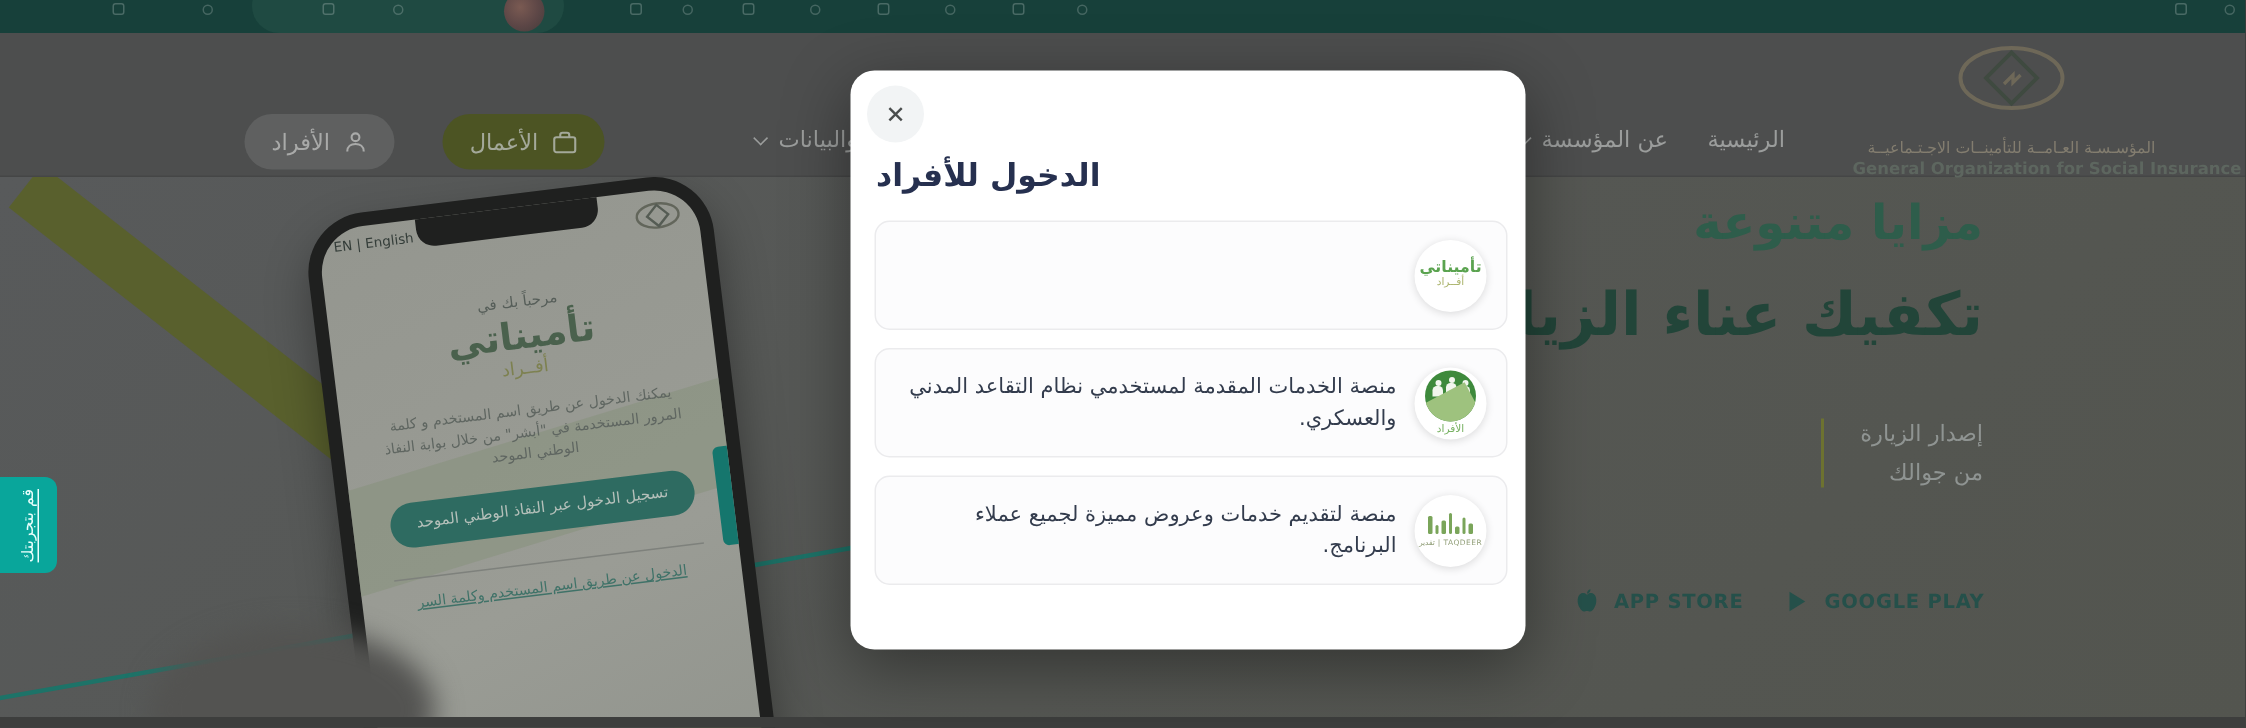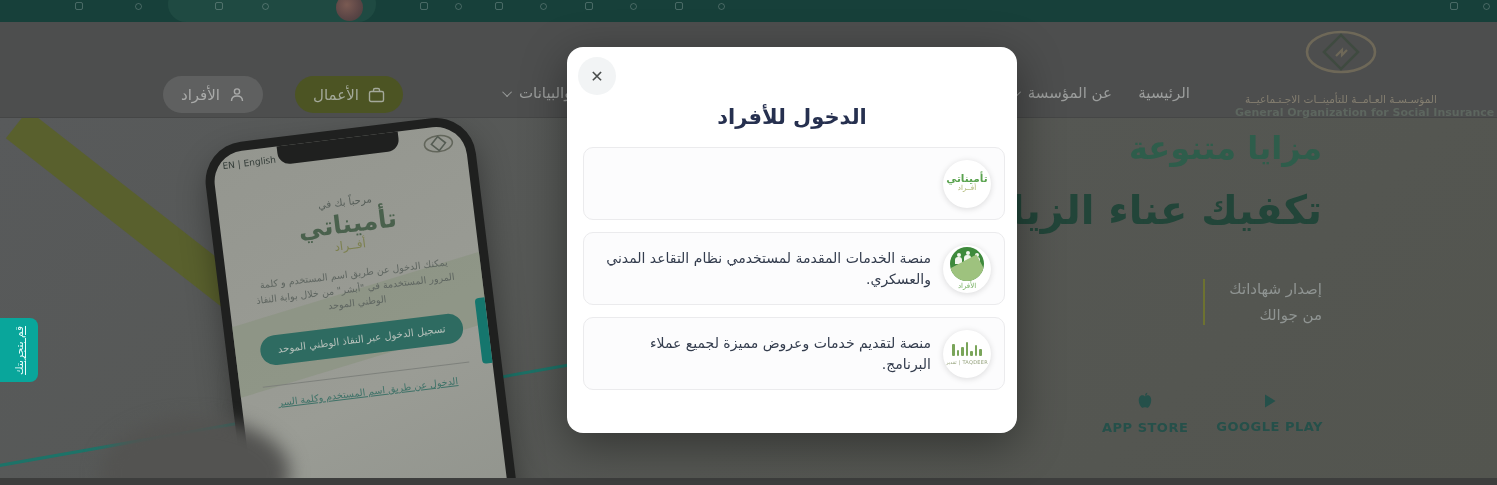--- a/index.html
+++ b/index.html
@@ -72,30 +72,30 @@
   .hero-t2{font-size:40px;font-weight:bold;color:#224539;white-space:nowrap;line-height:1.0;margin-top:26px;}
   .features{display:flex;direction:rtl;gap:24px;margin-top:46px;align-items:center;justify-content:flex-start;}
   .feature{font-size:15px;color:#8f9492;line-height:1.75;text-align:right;white-space:nowrap;}
   .feat-divider{width:2px;height:46px;background:#6d7230;}
   .dl-wrap{position:absolute;right:174px;top:254px;z-index:2;}
   .dl-btn{position:relative;display:flex;direction:rtl;align-items:center;justify-content:center;gap:12px;
     width:229px;height:41px;background:#2e6b55;border:none;border-radius:22px;cursor:pointer;
     color:#b3bcb4;font-size:18px;font-weight:bold;}
   .dl-accent{position:absolute;right:0;top:41px;width:56px;height:6px;background:#5a6523;}
   .badges{display:flex;direction:rtl;gap:28px;margin-top:20px;align-items:center;justify-content:flex-start;}
-  .badge{display:flex;direction:ltr;align-items:center;gap:10px;color:#25504a;cursor:pointer;flex-direction:column;}
+  .badge{display:flex;direction:ltr;align-items:center;gap:10px;color:#25504a;cursor:pointer;}
   .badge span{font-size:13px;font-weight:bold;letter-spacing:.5px;}
   .bottom-strip{position:absolute;left:0;bottom:0;width:100%;height:7px;background:#3d3e3d;z-index:8;}
 
   
   .modal{position:absolute;left:567px;top:47px;width:450px;height:386px;background:#ffffff;border-radius:16px;
     box-shadow:0 12px 45px rgba(0,0,0,.40);z-index:50;direction:rtl;}
   .modal-close{position:absolute;left:11px;top:10px;width:38px;height:38px;border-radius:50%;background:#f2f4f5;
     border:none;display:flex;align-items:center;justify-content:center;cursor:pointer;color:#4a4d4d;font-size:16px;}
-  .modal-title{margin:58px 17px 0;font-size:21px;font-weight:bold;color:#26304f;text-align:center;}
+  .modal-title{margin:58px 17px 0;font-size:21px;font-weight:bold;color:#26304f;text-align:left;}
   .modal-cards{margin:18px 12px 0 16px;display:flex;flex-direction:column;gap:12px;}
   .mcard{display:flex;direction:rtl;align-items:center;gap:12px;height:73px;background:#fcfcfd;
     border:1px solid #ebebed;border-radius:10px;padding:0 13px;cursor:pointer;}
   .mcard-icon{flex:0 0 48px;width:48px;height:48px;border-radius:50%;background:#ffffff;
     box-shadow:0 1px 6px rgba(0,0,0,.14);display:flex;flex-direction:column;align-items:center;justify-content:center;overflow:hidden;position:relative;}
   .mcard-text{flex:1;font-size:14px;color:#333c4d;line-height:1.5;text-align:right;}
   .ic-tam-name{font-size:10.5px;font-weight:bold;color:#5aa34f;line-height:1;}
   .ic-tam-sub{font-size:7px;color:#aab36b;line-height:1.4;}
   .ic-afrad-circle{width:34px;height:34px;border-radius:50%;overflow:hidden;position:relative;background:#3e8a3c;}
   .ic-afrad-wedge{position:absolute;left:-8px;bottom:-12px;width:44px;height:30px;background:#9ec27e;transform:rotate(-28deg);}
@@ -205,21 +205,21 @@
 
     <div class="side-tab">
       <span>قم بتجربتك</span>
     </div>
 
     <div class="hero-copy">
       <div class="hero-t1">مزايا متنوعة</div>
       <div class="hero-t2">تكفيك عناء الزيارة</div>
       <div class="features">
         <div class="feature">
-          <div>إصدار شهاداتك</div>
+          <div>إصدار الزيارة</div>
           <div>من جوالك</div>
         </div>
         <div class="feat-divider"></div>
         <div class="feature">
         </div>
       </div>
     </div>
 
     <div class="dl-wrap">
       <div class="badges">

